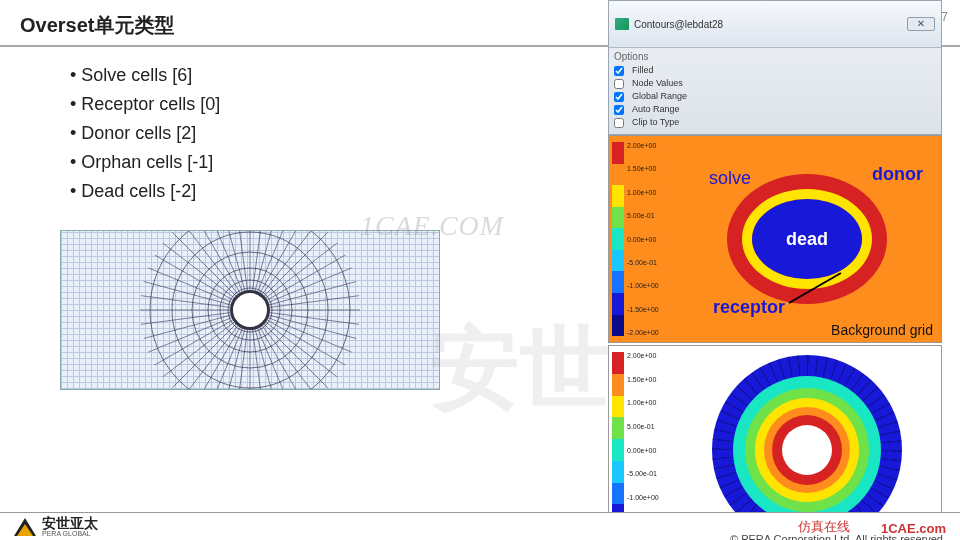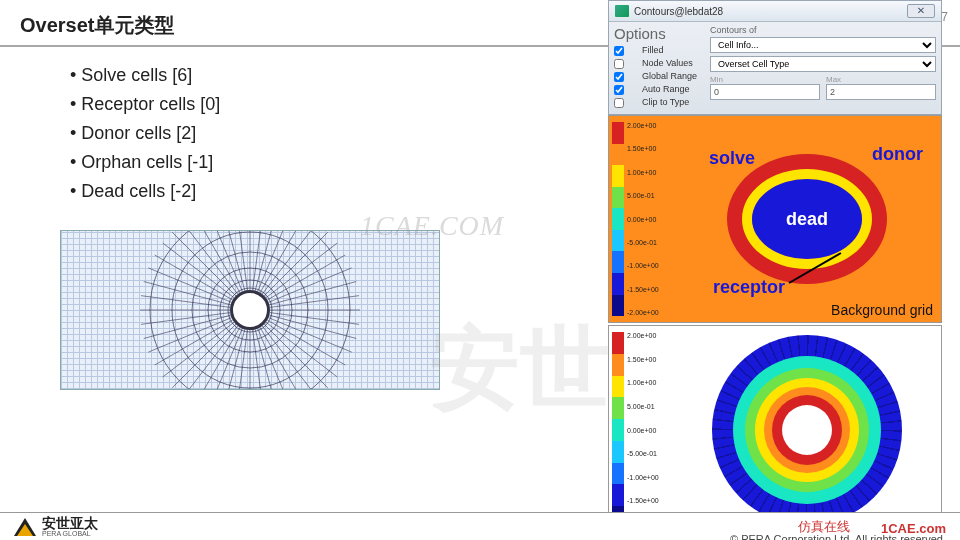--- a/index.html
+++ b/index.html
@@ -13,46 +13,46 @@
   .left-col .heading::before { content: "• "; }
   .left-col ul { list-style: none; padding-left: 40px; }
   .left-col li { font-size: 18px; color: #222; margin-bottom: 8px; }
   .left-col li::before { content: "• "; }
   .mesh-img { margin: 28px 0 0 30px; width: 380px; height: 160px; background: #eaf0fa; border: 1px solid #8aa; position: relative; overflow: hidden; }
   .mesh-grid { position: absolute; inset: 0; background-image: repeating-linear-gradient(0deg,#b8c8e0 0,#b8c8e0 1px,transparent 1px,transparent 6px), repeating-linear-gradient(90deg,#b8c8e0 0,#b8c8e0 1px,transparent 1px,transparent 6px); }
   .mesh-circle { position: absolute; left: 50%; top: 50%; width: 40px; height: 40px; border: 3px solid #334; border-radius: 50%; transform: translate(-50%,-50%); background: #fff; }
   .mesh-rays { position: absolute; left: 50%; top: 50%; width: 240px; height: 240px; transform: translate(-50%,-50%); }
   .right-col { position: absolute; right: 18px; top: 0; width: 334px; }
   .dialog { background: linear-gradient(#eef2f7,#dde3ea); border: 1px solid #9aa6b3; font-size: 10px; color: #333; }
-  .dialog-title { display: flex; align-items: center; padding: 3px 6px; background: linear-gradient(#f5f8fc,#dde5ee); border-bottom: 1px solid #b0bac5; justify-content: center; }
+  .dialog-title { display: flex; align-items: center; padding: 16px 6px; background: linear-gradient(#f5f8fc,#dde5ee); border-bottom: 1px solid #b0bac5; justify-content: center; }
   .dialog-title .icon { width: 14px; height: 12px; background: linear-gradient(135deg,#3a8,#195); margin-right: 5px; border-radius: 1px; }
   .dialog-title .close { margin-left: auto; width: 28px; height: 14px; background: #e6eaf0; border: 1px solid #8fa0b0; text-align: center; line-height: 12px; font-size: 10px; border-radius: 2px; color: #456; }
   .dialog-body { display: flex; padding: 3px 5px 5px; gap: 6px; }
   .opt-col { flex: 0 0 90px; }
-  .opt-col .sect { font-size: 15px; color: #666; margin-bottom: 2px; }
-  .opt-col label { display: flex; align-items: center; gap: 18px; font-size: 9px; line-height: 13px; }
+  .opt-col .sect { font-size: 10px; color: #666; margin-bottom: 2px; }
+  .opt-col label { display: flex; align-items: center; gap: 8px; font-size: 9px; line-height: 13px; }
   .opt-col input[type=checkbox]{ width:10px; height:10px; }
   .ctr-col { flex: 1; }
   .ctr-col .sect { font-size: 9px; color: #666; margin-bottom: 2px; }
   .ctr-col select, .ctr-col input[type=text] { width: 100%; font-size: 9px; height: 16px; border: 1px solid #9aa6b3; background: #fff; margin-bottom: 3px; padding: 0 3px; }
   .minmax { display: flex; gap: 6px; }
   .minmax > div { flex:1; }
   .minmax .lbl { font-size: 8px; color: #999; }
   .contour { position: relative; width: 334px; border: 1px solid #999; }
   .contour.bg { height: 208px; background: #ff8d1d; }
   .contour.comp { height: 210px; background: #fff; margin-top: 2px; }
   .legend { position: absolute; left: 3px; top: 6px; bottom: 6px; width: 56px; display: flex; flex-direction: column; }
   .legend-bar { width: 12px; flex: 1; display: flex; flex-direction: column; }
   .legend-bar div { flex:1; }
   .legend-labels { position: absolute; left: 15px; top: 0; bottom: 0; display: flex; flex-direction: column; justify-content: space-between; font-size: 7px; color: #222; line-height: 1; }
   .bg-plot { position: absolute; left: 70px; top: 4px; right: 6px; bottom: 4px; }
   .donor-ring { position:absolute; left:50%; top:50%; width:160px; height:130px; border:18px solid #d62222; border-radius:50%; transform:translate(-50%,-50%); }
   .recept-ring { position:absolute; left:50%; top:50%; width:130px; height:100px; border:10px solid #ffe400; border-radius:50%; transform:translate(-50%,-50%); }
   .dead-core { position:absolute; left:50%; top:50%; width:110px; height:80px; background:#1818d8; border-radius:50%; transform:translate(-50%,-50%); }
-  .lbl-solve { position:absolute; left:30px; top:28px; color:#1818d8; font-weight:bold; font-size:18px; }
+  .lbl-solve { position:absolute; left:30px; top:28px; color:#1818d8; font-weight:normal; font-size:18px; }
   .lbl-donor { position:absolute; right:12px; top:24px; color:#1818d8; font-weight:bold; font-size:18px; }
   .lbl-dead  { position:absolute; left:50%; top:50%; transform:translate(-50%,-50%); color:#fff; font-weight:bold; font-size:18px; }
   .lbl-recep { position:absolute; left:34px; bottom:20px; color:#1818d8; font-weight:bold; font-size:18px; }
   .recep-line { position:absolute; left:110px; bottom:34px; width:60px; height:2px; background:#000; transform:rotate(-30deg); transform-origin:left; }
   .caption { position:absolute; right:8px; bottom:4px; font-size:14px; color:#111; }
   .comp-plot { position: absolute; left: 70px; top: 6px; right: 6px; bottom: 6px; }
   .ring { position:absolute; left:50%; top:50%; border-radius:50%; transform:translate(-50%,-50%); }
   .comp-grid { position:absolute; inset:0; background-image: repeating-conic-gradient(from 0deg, rgba(0,0,0,.25) 0deg 1deg, transparent 1deg 6deg); border-radius:50%; mix-blend-mode:multiply; }
   .footer { position:absolute; bottom:0; left:0; right:0; height:28px; border-top:1px solid #999; display:flex; align-items:center; padding:0 14px; font-size:11px; color:#444; background:#fff; }
   .logo { display:flex; align-items:center; gap:6px; }
@@ -174,29 +174,20 @@
           </label>
         <label>
             <input type="checkbox" checked="" style="">
             <span>Auto Range</span>
           </label>
         <label>
             <input type="checkbox" style="">
             <span>Clip to Type</span>
           </label>
       </div>
-      <div class="ctr-col">
-        <div class="sect">Contours of</div>
-        <select><option>Cell Info...</option></select>
-        <select><option>Overset Cell Type</option></select>
-        <div class="minmax">
-          <div><div class="lbl">Min</div><input type="text" disabled="" value="0" style=""></div>
-          <div><div class="lbl">Max</div><input type="text" disabled="" value="2" style=""></div>
-        </div>
-      </div>
     </div>
   </div>
 
   <div class="contour bg">
     <div class="legend">
       <div class="legend-bar" id="legend-bar-1">
           <div style="background: rgb(214, 34, 34);"></div>
           <div style="background: rgb(255, 141, 29);"></div>
           <div style="background: rgb(255, 228, 0);"></div>
           <div style="background: rgb(111, 226, 74);"></div>

